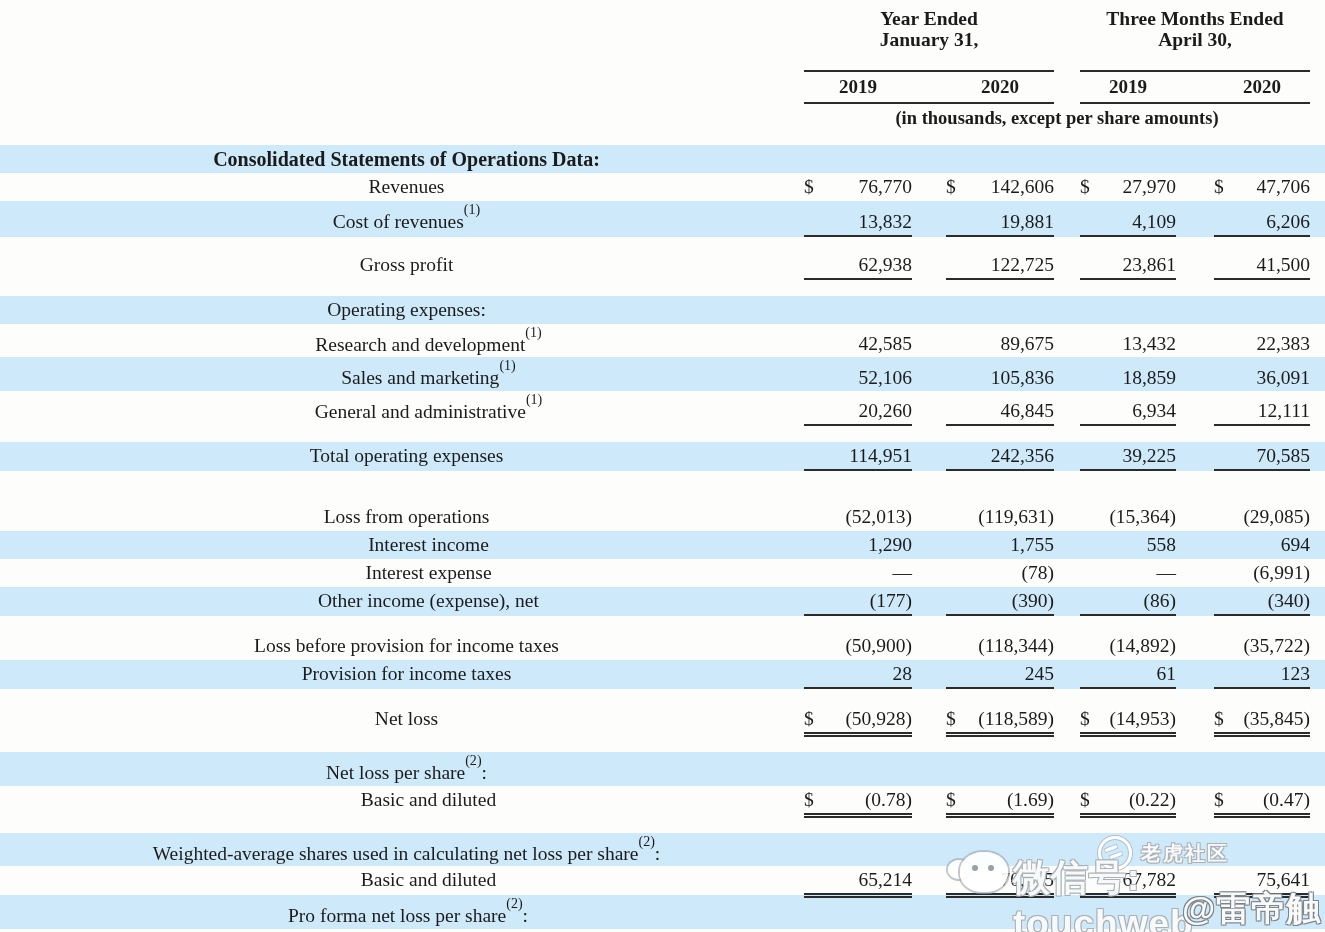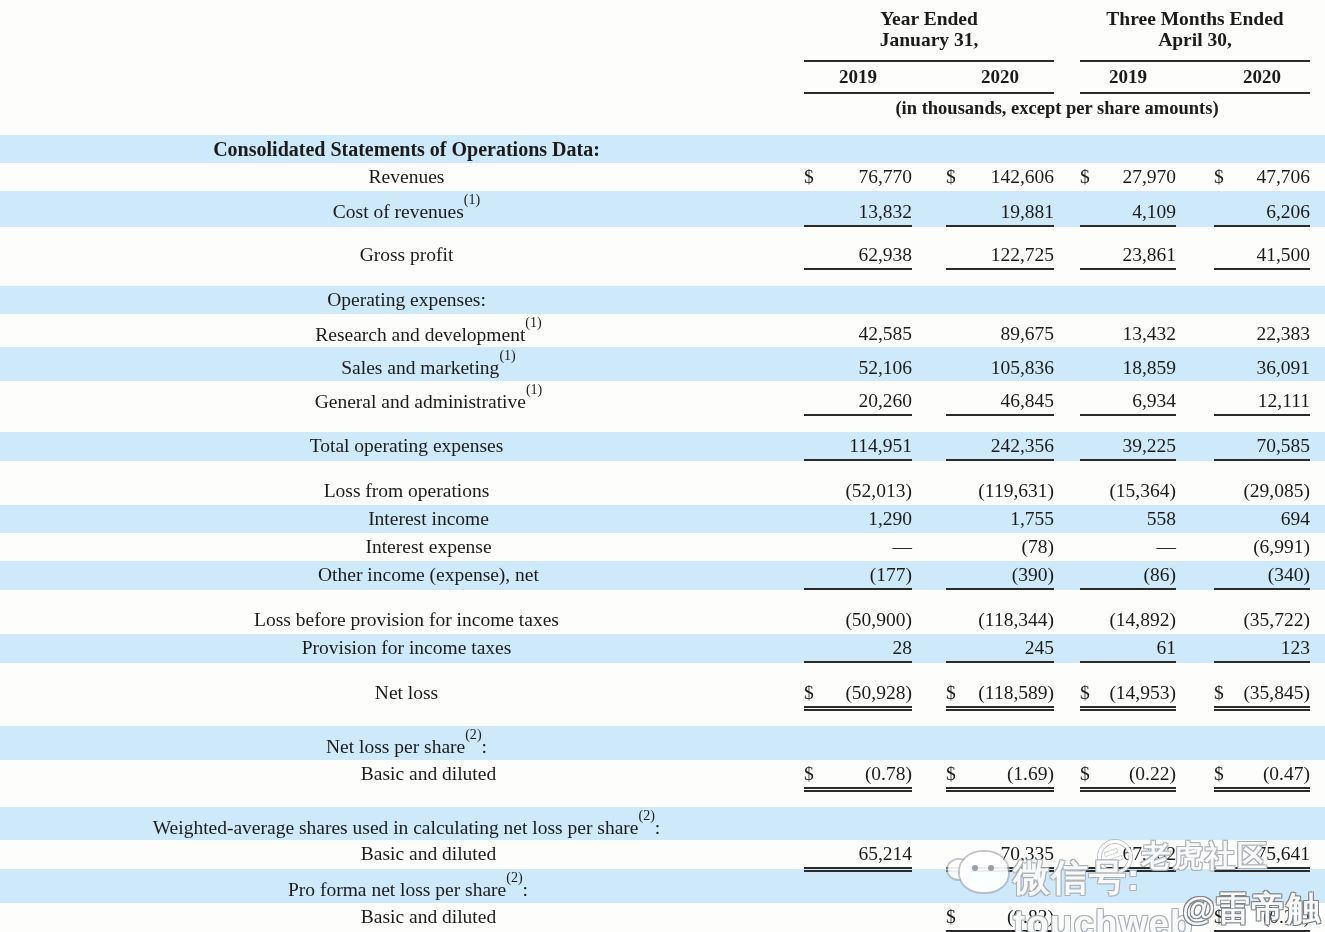--- a/index.html
+++ b/index.html
@@ -4,21 +4,21 @@
 <style>
   html,body{margin:0;padding:0;background:#e8e8e8;}
   .page{position:relative;width:1325px;height:932px;margin:0 auto;background:#fdfdfc;
         font-family:"Liberation Serif",serif;color:#1b1b1b;overflow:hidden;}
 
   
   .hdr{padding:8px 15px 0 9px;}
   .hrow{display:flex;}
   .hspacer{flex:1;}
   .hg{text-align:center;font-weight:bold;font-size:19.5px;line-height:21px;
-      border-bottom:2px solid #2b2b2b;padding-bottom:10px;}
+      border-bottom:2px solid #2b2b2b;padding-bottom:20px;}
   .hg1{width:250px;}
   .hg2{width:230px;margin-left:26px;}
   .years{margin-top:3px;font-weight:bold;font-size:19px;line-height:24px;}
   .yc{text-align:center;}
   .y1{width:108px;}
   .y2{width:108px;margin-left:34px;}
   .y3{width:96px;margin-left:26px;}
   .y4{width:96px;margin-left:38px;}
   .ubar{margin-top:3px;}
   .ub{height:0;border-top:2.5px solid #2b2b2b;}
@@ -44,21 +44,21 @@
   .c4{width:96px;margin-left:38px;}
   .cell .cur{margin-right:auto;}
   .ul-s{border-bottom:2px solid #2b2b2b;}
   .ul-d{border-bottom:2px solid #2b2b2b;position:relative;}
   .ul-d::after{content:"";position:absolute;left:0;right:0;bottom:-5px;height:2px;background:#2b2b2b;}
 
   
   .wm{position:absolute;left:0;top:0;width:100%;height:100%;pointer-events:none;z-index:5;
       font-family:"Liberation Sans",sans-serif;font-weight:bold;}
   .wm-tiger{position:absolute;left:1098px;top:836px;display:flex;align-items:center;gap:9px;
-            font-size:30px;letter-spacing:2px;color:rgba(255,255,255,.93);
+            font-size:20px;letter-spacing:2px;color:rgba(255,255,255,.93);
             text-shadow:-1px -1px 0 #aab0b6,1px -1px 0 #aab0b6,-1px 1px 0 #aab0b6,1px 1px 0 #aab0b6;}
   .tiger-icon{display:inline-block;width:28px;height:28px;border-radius:50%;position:relative;
               border:3px solid rgba(255,255,255,.93);
               box-shadow:0 0 0 1px rgba(165,170,176,.7), inset 0 0 0 1px rgba(165,170,176,.7);}
   .tiger-icon::before,.tiger-icon::after{content:"";position:absolute;background:rgba(255,255,255,.93);
               box-shadow:0 0 0 1px rgba(165,170,176,.5);}
   .tiger-icon::before{width:12px;height:3px;left:4px;top:8px;transform:rotate(-20deg);}
   .tiger-icon::after{width:12px;height:3px;left:9px;top:15px;transform:rotate(-20deg);}
   .wechat-icon{position:absolute;left:948px;top:850px;width:66px;height:52px;}
   .wechat-icon .bub1{position:absolute;left:12px;top:2px;width:48px;height:40px;
@@ -232,21 +232,21 @@
         <div class="cell c2 ul-s">
           <span class="val">242,356</span>
         </div>
         <div class="cell c3 ul-s">
           <span class="val">39,225</span>
         </div>
         <div class="cell c4 ul-s">
           <span class="val">70,585</span>
         </div>
       </div>
-      <div class="row bg-white" style="margin-top: 16px;">
+      <div class="row bg-white" style="margin-top: 32px;">
         <div class="lab">Loss from operations</div>
         <div class="cell c1">
           <span class="val">(52,013)</span>
         </div>
         <div class="cell c2">
           <span class="val">(119,631)</span>
         </div>
         <div class="cell c3">
           <span class="val">(15,364)</span>
         </div>

